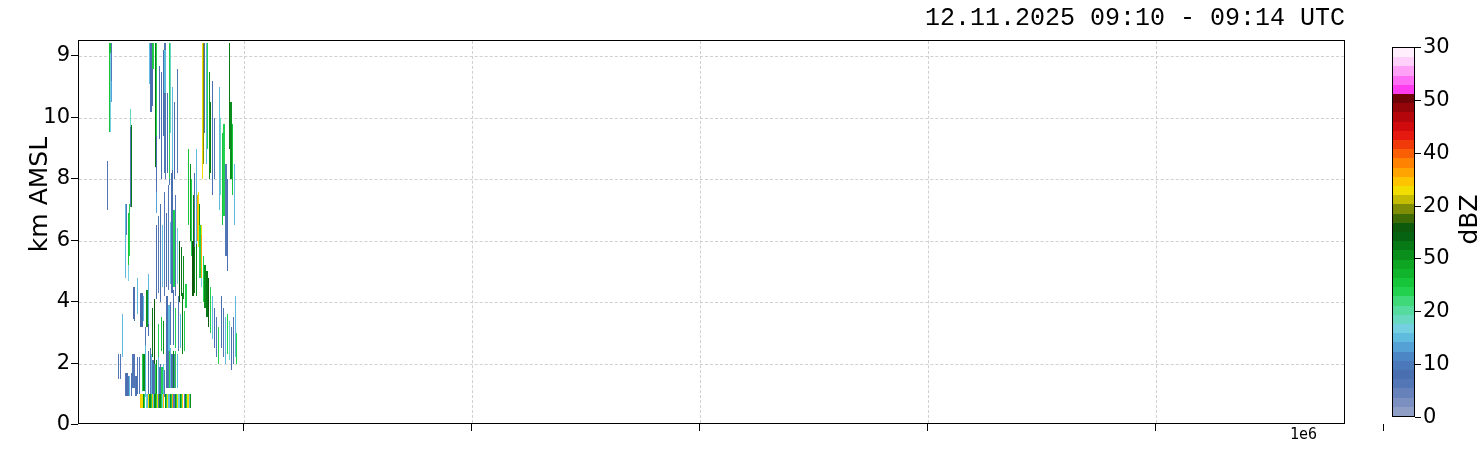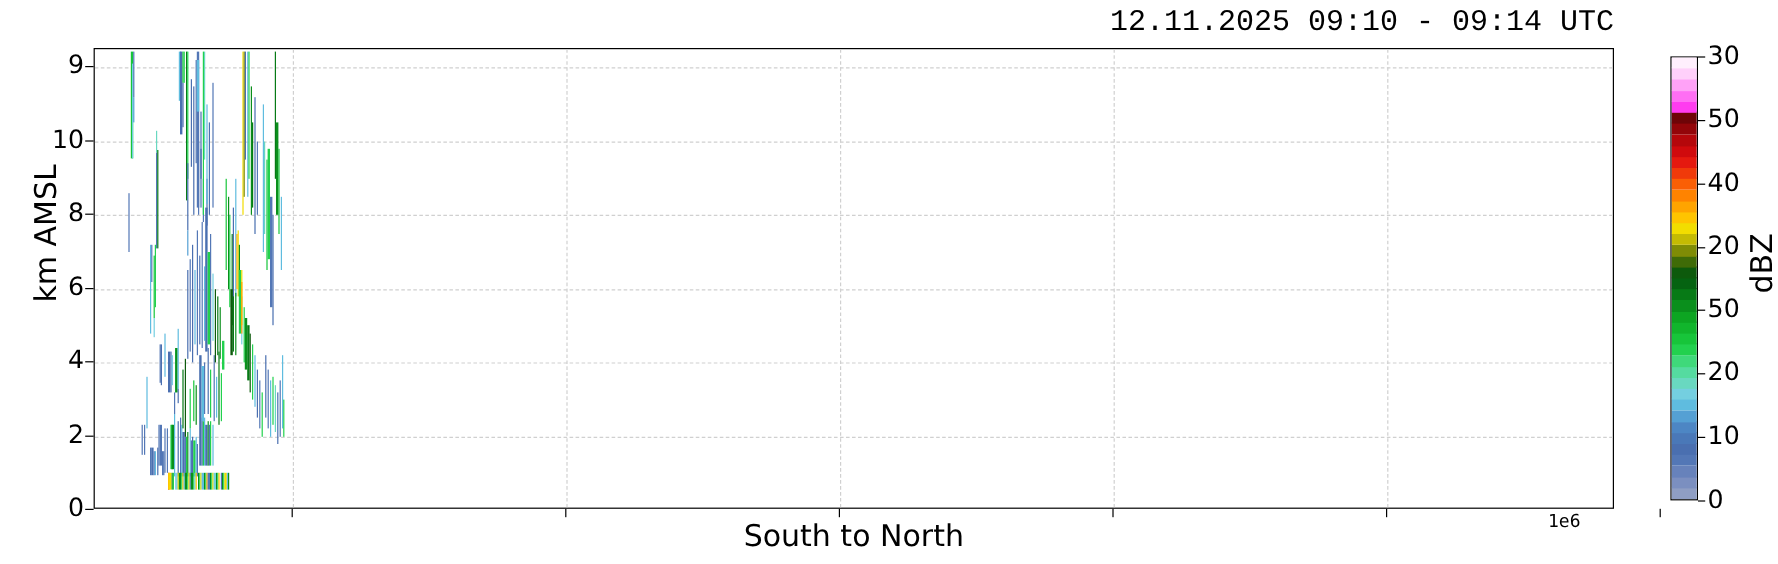--- a/index.html
+++ b/index.html
@@ -187,21 +187,20 @@
   }
 </style>
 </head>
 <body>
 
 <div id="figure">
 
   <div id="chart-title">12.11.2025 09:10 - 09:14 UTC</div>
 
   <div id="ylabel">km AMSL</div>
-  <div id="xlabel">South to North</div>
   <div id="x-offset-text">1e6</div>
 
   <div id="plot-area">
     <div id="grid-layer">
         <div class="gridline-h" style="top: 322.56px;"></div>
         <div class="gridline-h" style="top: 261.12px;"></div>
         <div class="gridline-h" style="top: 199.68px;"></div>
         <div class="gridline-h" style="top: 138.24px;"></div>
         <div class="gridline-h" style="top: 76.8px;"></div>
         <div class="gridline-h" style="top: 15.36px;"></div>

